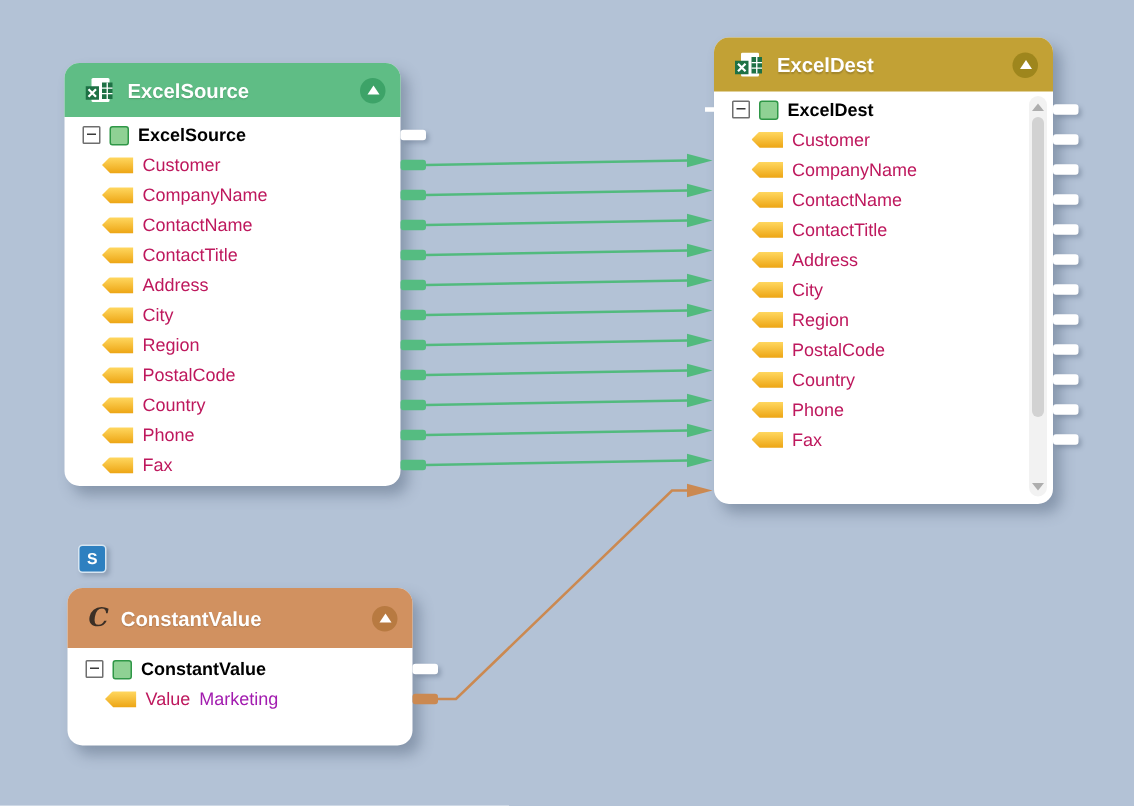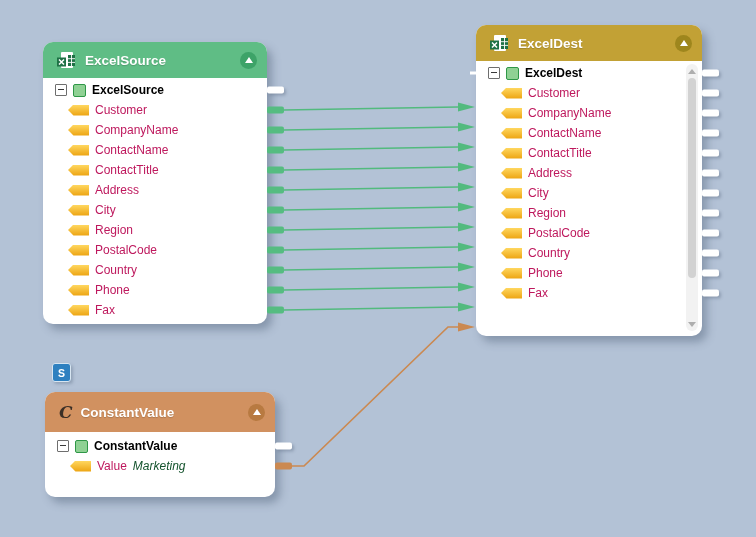--- a/index.html
+++ b/index.html
@@ -18,21 +18,21 @@
   .c-dst .collapse{background:#9e861d;}
   .c-const .collapse{background:#b87a41;}
   .collapse i{display:block;width:0;height:0;border-left:4px solid transparent;border-right:4px solid transparent;border-bottom:6px solid #fff;}
 
   .body{padding:2px 0 0 12px;position:relative;}
   .c-const .body{padding-top:4px;}
   .row{position:relative;display:flex;align-items:center;height:20px;gap:6px;}
   .row.field{padding-left:13px;}
   .lbl{font-size:12px;color:#be185d;white-space:nowrap;}
   .lbl.b{font-weight:bold;color:#000;}
-  .lbl.hint{font-style:italic;color:#14532d;}
+  .lbl.hint{color:#a21caf;}
 
   .expander{position:relative;width:12px;height:12px;background:#fff;border:1px solid #6e6e6e;border-radius:1px;box-sizing:border-box;flex:none;}
   .expander::after{content:"";position:absolute;left:2px;right:2px;top:50%;margin-top:-1px;height:1.4px;background:#3a3a3a;}
   .sq{width:13px;height:13px;background:#8fd194;border:1.5px solid #2f9747;border-radius:2px;box-sizing:border-box;flex:none;}
   .tag{width:21px;height:11px;flex:none;background:linear-gradient(#ffd75f,#eca311);
     clip-path:polygon(0 50%,26% 0,100% 0,100% 100%,26% 100%);}
 
   .stub{position:absolute;right:-17px;top:50%;transform:translateY(-50%);width:17px;height:7px;border-radius:2px;}
   .s-white{background:#fff;box-shadow:2px 2px 3px rgba(86,102,126,.38);}
   .s-green{background:#55bc81;}

